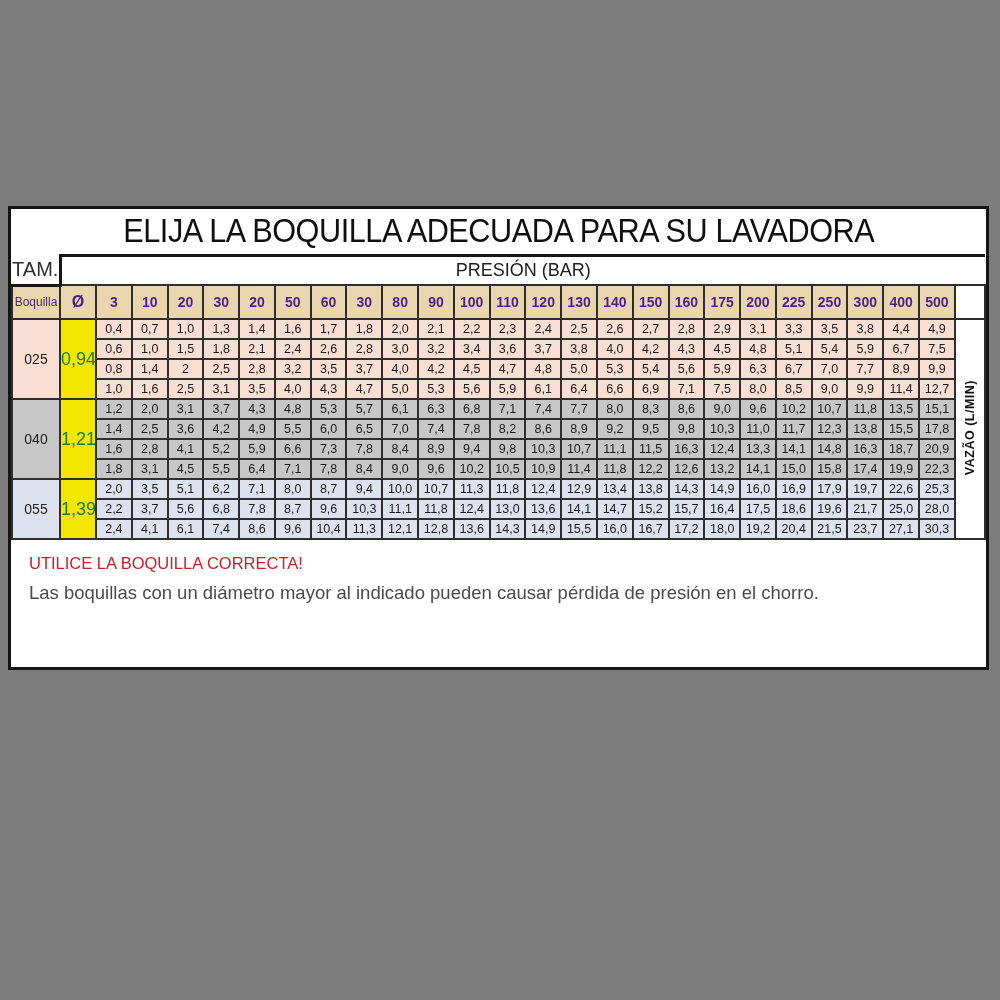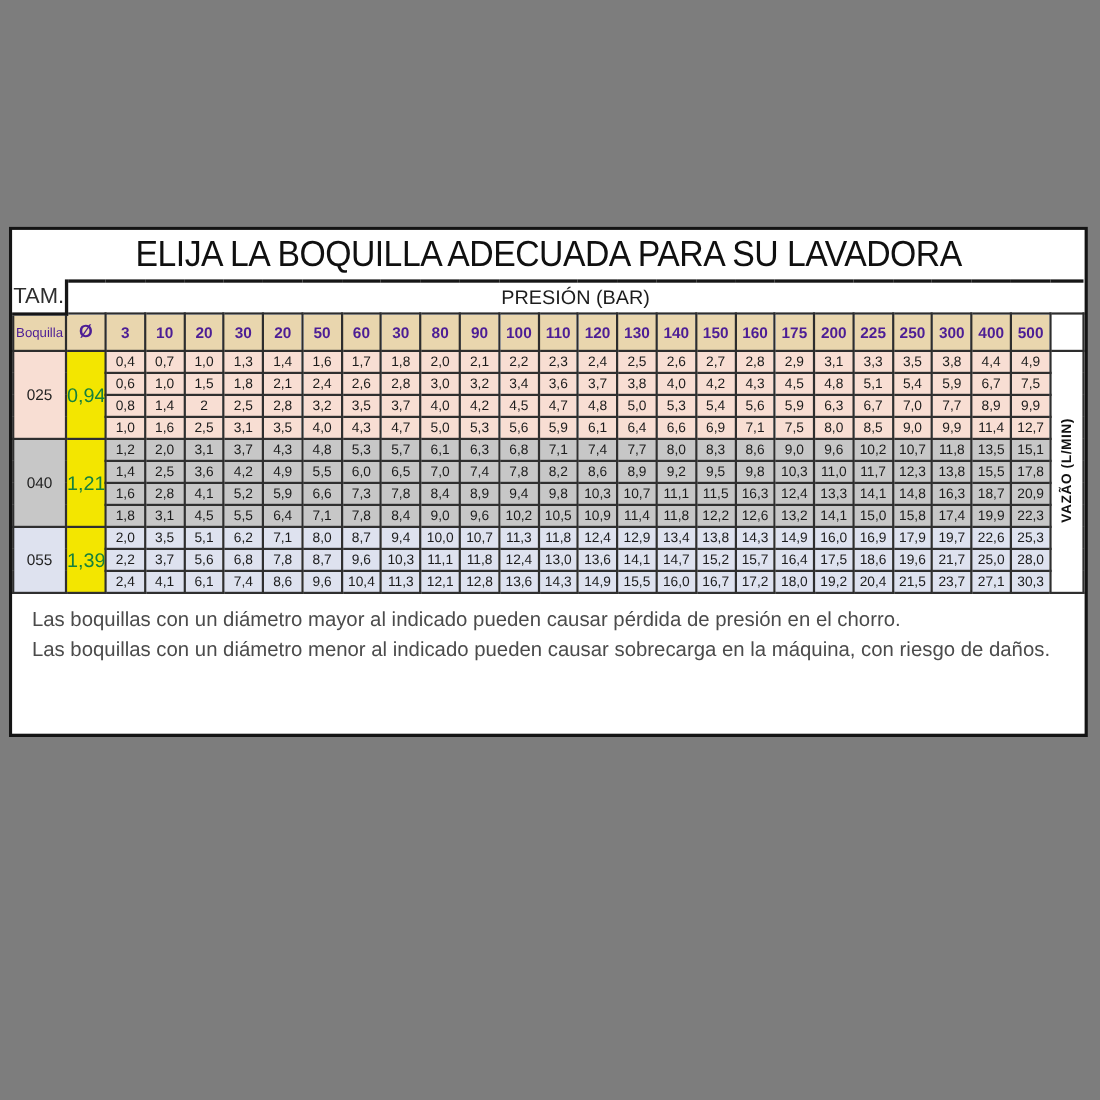--- a/index.html
+++ b/index.html
@@ -414,16 +414,16 @@
           <td style="background: rgb(222, 226, 239);">20,4</td>
           <td style="background: rgb(222, 226, 239);">21,5</td>
           <td style="background: rgb(222, 226, 239);">23,7</td>
           <td style="background: rgb(222, 226, 239);">27,1</td>
           <td style="background: rgb(222, 226, 239);">30,3</td>
         </tr>
       </tbody>
   </table>
 
   <div class="footer">
+    <p class="warn" style="color: rgb(205, 32, 38);">UTILICE LA BOQUILLA CORRECTA!</p>
     <p class="note">Las boquillas con un diámetro mayor al indicado pueden causar pérdida de presión en el chorro.</p>
-    <p class="note">Las boquillas con un diámetro menor al indicado pueden causar sobrecarga en la máquina, con riesgo de daños.</p>
   </div>
 </div>
 
 </body></html>

